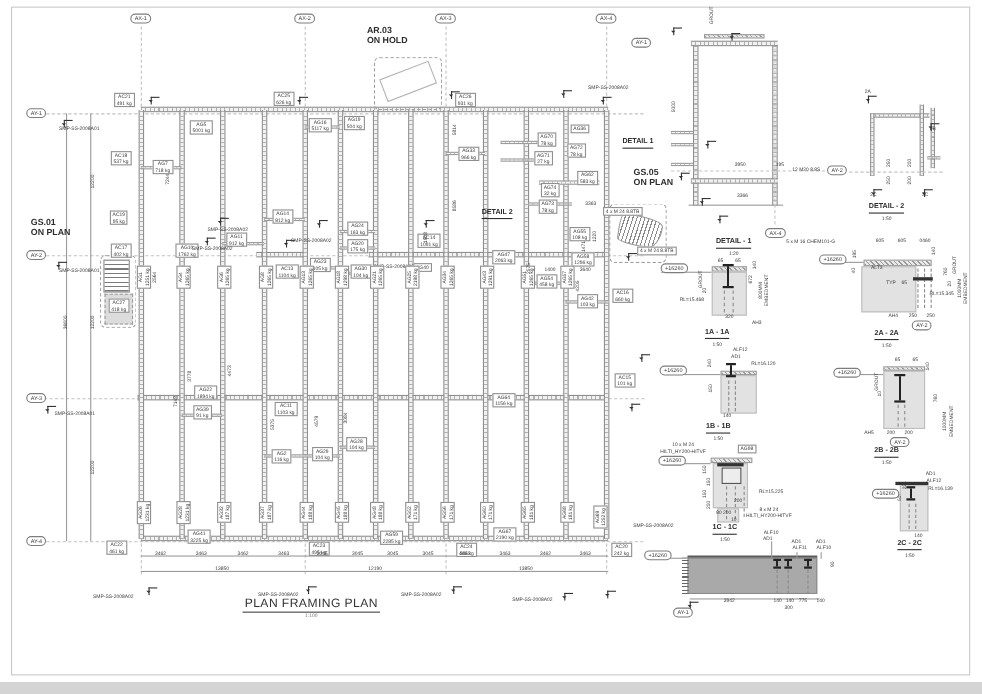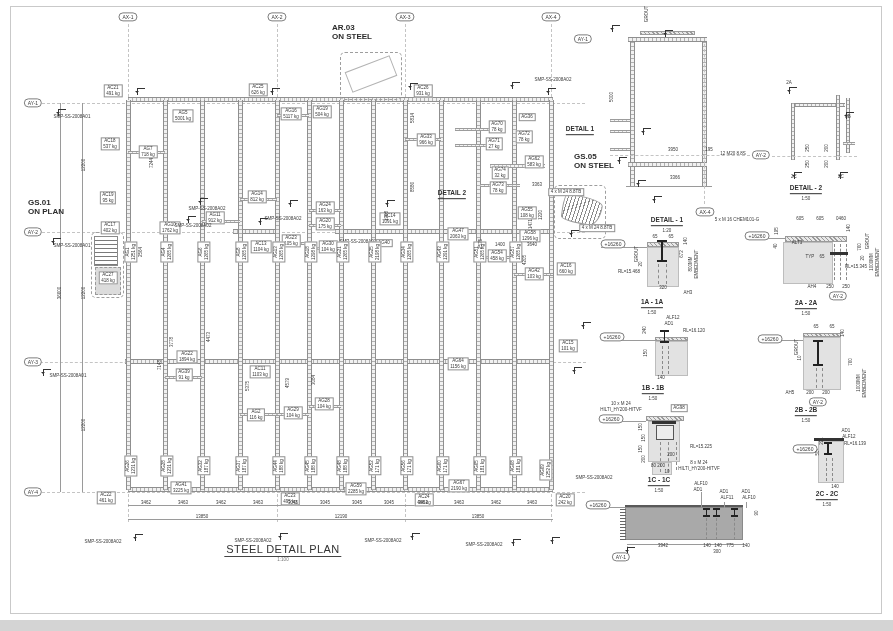--- a/index.html
+++ b/index.html
@@ -38,21 +38,21 @@
   .flag:after{content:"";position:absolute;left:-3.5px;top:2px;border:2.5px solid transparent;border-top-color:#333;}
   #maintitle{position:absolute;left:283px;top:543px;transform:translateX(-50%);font-size:11px;letter-spacing:0.4px;
              color:#333;border-bottom:1px solid #444;padding:0 2px 1px 2px;white-space:nowrap;}
   #mainscale{position:absolute;left:283px;top:557px;transform:translateX(-50%);font-size:4.5px;color:#777;}
 </style>
 </head>
 <body>
 
 <div id="sheet">
   <div id="frame"></div>
-  <div id="maintitle">STEEL DETAIL PLAN</div>
+  <div id="maintitle">PLAN FRAMING PLAN</div>
   <div id="mainscale">1:100</div>
   <div id="bstrip"></div>
 <div class="shp gv" style="left: 128px; top: 24px; height: 498px;"></div>
     <div class="shp gv" style="left: 277px; top: 24px; height: 498px;"></div>
     <div class="shp gv" style="left: 405px; top: 24px; height: 498px;"></div>
     <div class="shp gv" style="left: 551px; top: 24px; height: 498px;"></div>
     <div class="shp gh" style="left: 42px; top: 103px; width: 543px;"></div>
     <div class="shp gh" style="left: 42px; top: 232px; width: 543px;"></div>
     <div class="shp gh" style="left: 30px; top: 362px; width: 556px;"></div>
     <div class="shp gh" style="left: 42px; top: 492px; width: 543px;"></div>
@@ -226,23 +226,23 @@
     <div class="lb o" style="left: 613px; top: 244px; transform: translate(-50%, -50%);">+16260</div>
     <div class="lb o" style="left: 757px; top: 236px; transform: translate(-50%, -50%);">+16260</div>
     <div class="lb o" style="left: 612px; top: 337px; transform: translate(-50%, -50%);">+16260</div>
     <div class="lb o" style="left: 770px; top: 339px; transform: translate(-50%, -50%);">+16260</div>
     <div class="lb o" style="left: 611px; top: 419px; transform: translate(-50%, -50%);">+16260</div>
     <div class="lb o" style="left: 805px; top: 449px; transform: translate(-50%, -50%);">+16260</div>
     <div class="lb o" style="left: 598px; top: 505px; transform: translate(-50%, -50%);">+16260</div>
     <div class="lb h" style="left: 46px; top: 207px; transform: translate(-50%, -50%);">GS.01
 ON PLAN</div>
     <div class="lb h" style="left: 352px; top: 32px; transform: translate(-50%, -50%);">AR.03
-ON STEEL</div>
+ON HOLD</div>
     <div class="lb h" style="left: 594px; top: 161px; transform: translate(-50%, -50%);">GS.05
-ON STEEL</div>
+ON PLAN</div>
     <div class="lb s" style="left: 580px; top: 130px; transform: translate(-50%, -50%);">DETAIL 1</div>
     <div class="lb s" style="left: 452px; top: 194px; transform: translate(-50%, -50%);">DETAIL 2</div>
     <div class="lb s" style="left: 667px; top: 221px; transform: translate(-50%, -50%);">DETAIL - 1</div>
     <div class="lb p" style="left: 667px; top: 231px; transform: translate(-50%, -50%);">1:20</div>
     <div class="lb s" style="left: 806px; top: 189px; transform: translate(-50%, -50%);">DETAIL - 2</div>
     <div class="lb p" style="left: 806px; top: 199px; transform: translate(-50%, -50%);">1:50</div>
     <div class="lb s" style="left: 652px; top: 303px; transform: translate(-50%, -50%);">1A - 1A</div>
     <div class="lb p" style="left: 652px; top: 313px; transform: translate(-50%, -50%);">1:50</div>
     <div class="lb s" style="left: 806px; top: 304px; transform: translate(-50%, -50%);">2A - 2A</div>
     <div class="lb p" style="left: 806px; top: 314px; transform: translate(-50%, -50%);">1:50</div>

